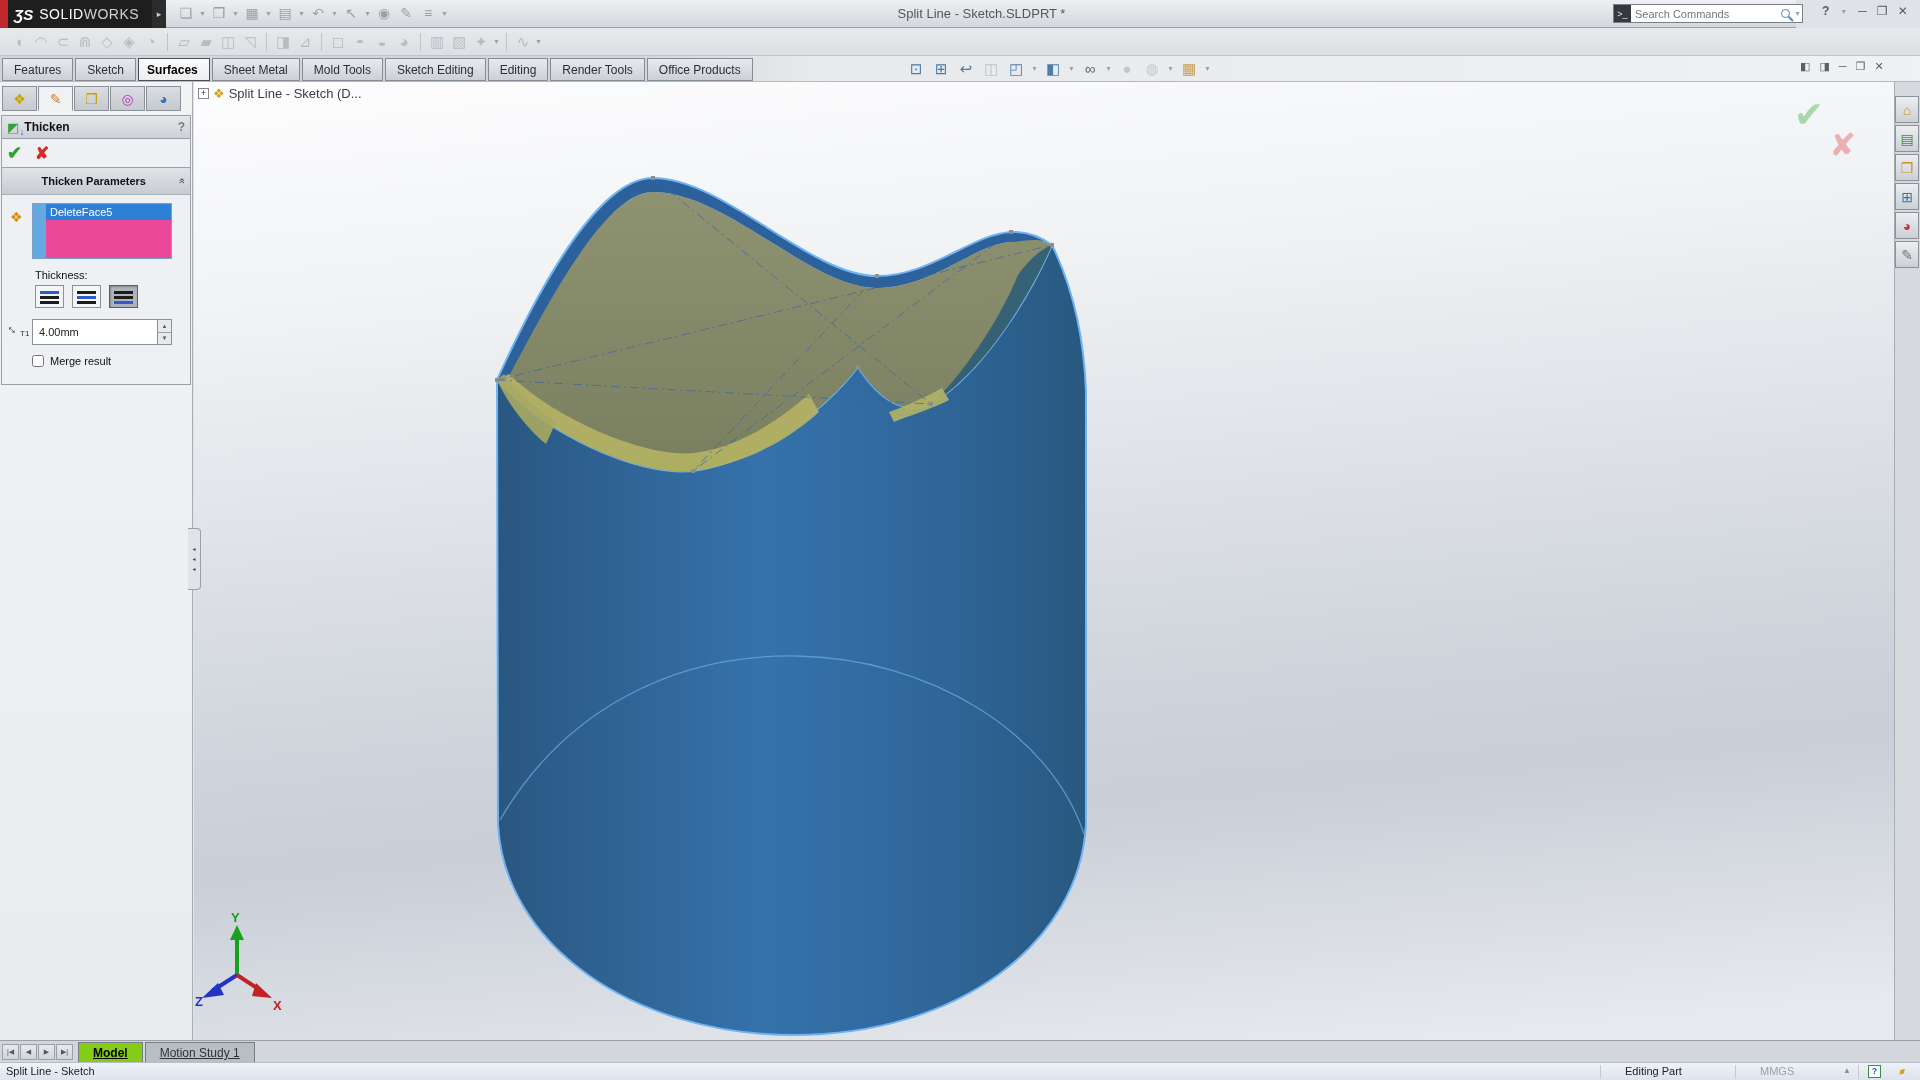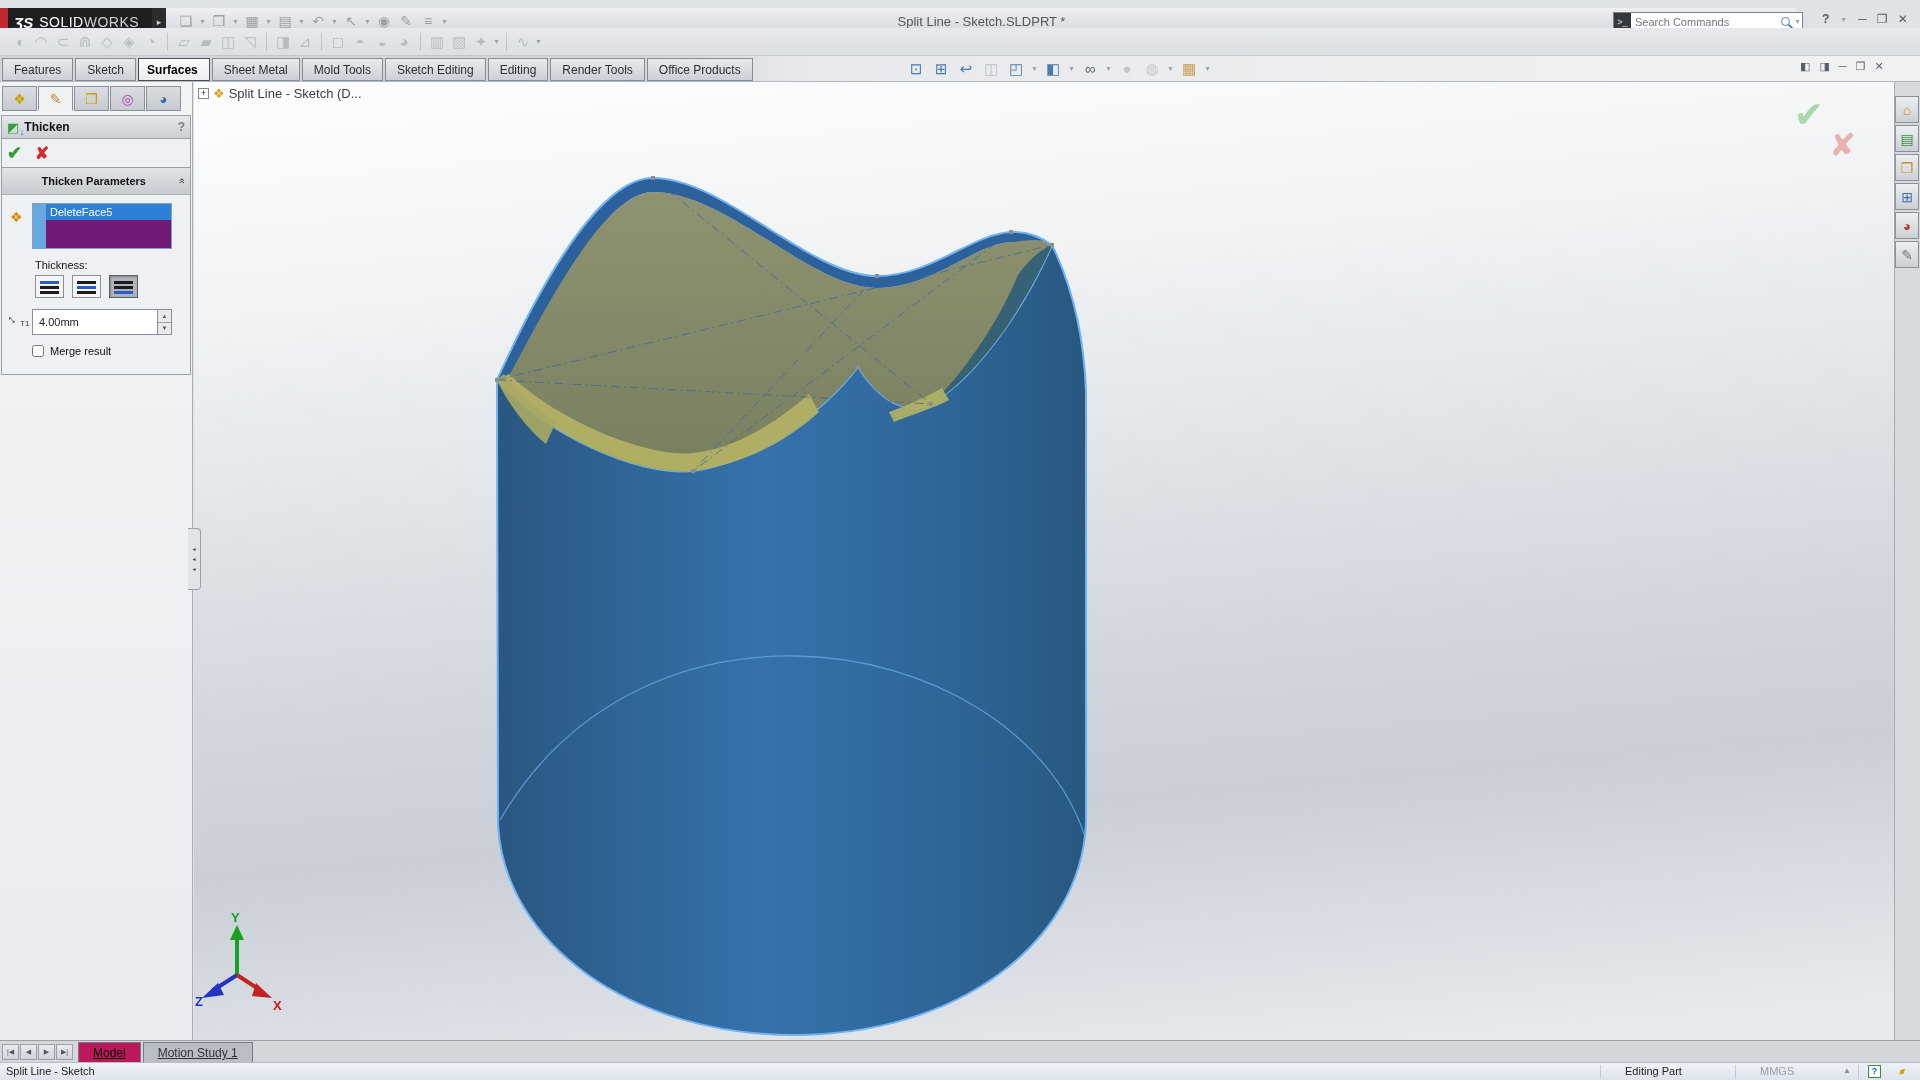--- a/index.html
+++ b/index.html
@@ -1,20 +1,20 @@
 <!DOCTYPE html>
 <html><head>
 <meta charset="utf-8">
 <style>
   * { margin:0; padding:0; box-sizing:border-box; }
   html,body { width:1920px; height:1080px; overflow:hidden;
     font-family:"Liberation Sans", sans-serif; background:#dfe3e8; }
 
   
-  #titlebar { position:absolute; left:0; top:8px; width:1796px; height:28px;
+  #titlebar { position:absolute; left:0; top:0; width:1796px; height:28px;
     background:linear-gradient(#eef0f2,#d3d7dc); border-bottom:1px solid #9ba1a9; }
   #logo { position:absolute; left:0; top:0; width:152px; height:28px; background:#1e1e1e;
     display:flex; align-items:center; padding-left:14px; }
   #logo::before { content:""; position:absolute; left:0; top:0; width:8px; height:28px; background:#c1272d; }
   #logo .mark { color:#fff; font-style:italic; font-weight:bold; font-size:15px; margin-right:6px; }
   #logo .solid { color:#fff; font-weight:normal; font-size:14px; letter-spacing:.5px; }
   #logo .works { color:#cfd2d6; font-size:14px; letter-spacing:.5px; }
   #logo-arrow { position:absolute; left:152px; top:0; width:14px; height:28px; background:#2c2c2c;
     color:#cfcfcf; font-size:9px; display:flex; align-items:center; justify-content:center; }
   #tb-tools { position:absolute; left:176px; top:3px; display:flex; align-items:center; gap:2px; }
@@ -72,21 +72,21 @@
   #p-header .phelp { font-size:12px; font-weight:bold; color:#787d84; }
   #p-actions { height:28px; display:flex; align-items:center; padding-left:5px; gap:13px; }
   #p-actions .ok { color:#2fa12f; font-size:18px; font-weight:bold; }
   #p-actions .cancel { color:#d42a2a; font-size:17px; font-weight:bold; }
   #p-sec { height:28px; background:linear-gradient(#e0e3e7,#c8ccd2); border-top:1px solid #9aa0a8;
     border-bottom:1px solid #aab0b8; display:flex; align-items:center; padding:0 6px;text-align:center; }
   #p-sec .stitle { font-size:11px; font-weight:bold; color:#111; flex:1; }
   #p-sec .chev { font-size:10px; color:#333; transform:rotate(-90deg); letter-spacing:-1px; }
   #p-body { padding:8px 0 10px 0; position:relative; }
   #sel-icon { position:absolute; left:8px; top:14px; font-size:14px; color:#e08a00; }
-  #sel-box { margin-left:30px; width:140px; height:46px; border:1px solid #7ba0c8; background:#701a75; display:flex; }
+  #sel-box { margin-left:30px; width:140px; height:56px; border:1px solid #7ba0c8; background:#ec4899; display:flex; }
   #sel-strip { width:13px; background:#66a9e0; border-right:1px solid #7ba0c8; }
   #sel-list { flex:1; }
   #sel-item { height:16px; background:#2e7fd6; color:#fff; font-size:11px; line-height:16px; padding-left:4px; }
   #thick-label { margin:10px 0 4px 33px; font-size:11px; color:#111; }
   #thick-btns { margin-left:33px; display:flex; gap:8px; }
   .thbtn { width:29px; height:23px; border:1px solid #8a9099; background:#f4f5f7; padding-top:3px; }
   .thbtn.pressed { background:#aeb4bc; border-color:#5a5f66; box-shadow:inset 1px 1px 2px rgba(0,0,0,.25); }
   .thbtn .bar { height:3px; width:19px; margin:2px auto; background:#1c1c1c; }
   .thbtn .bar.blue { background:#2b5cc8; }
   #t1-row { margin:11px 0 0 0; position:relative; height:26px; }
@@ -128,21 +128,21 @@
   #tp-inner { position:absolute; left:0px; top:12px; display:flex; flex-direction:column; }
 
   
   #bottombar { position:absolute; left:0; top:1040px; width:1920px; height:22px; background:#d3d6da;
     border-top:1px solid #9aa0a8; }
   #bnav { position:absolute; left:2px; top:3px; display:flex; gap:1px; }
   #bnav .nbtn { width:17px; height:16px; border:1px solid #9aa0a8; background:linear-gradient(#e8eaed,#d0d4d9);
     font-size:7px; color:#556; display:flex; align-items:center; justify-content:center; }
   #btabs { position:absolute; left:78px; top:1px; display:flex; gap:2px; }
   .btab { height:21px; padding:3px 14px 0 14px; font-size:12px; border:1px solid #777c84; }
-  .btab.active { background:#be185d; font-weight:normal; color:#000; text-decoration:underline; }
+  .btab.active { background:#84cc16; font-weight:bold; color:#000; text-decoration:underline; }
   .btab.inactive { background:#b9bec4; color:#2f3338; text-decoration:underline; }
 
   
   #statusbar { position:absolute; left:0; top:1062px; width:1920px; height:18px;
     background:linear-gradient(#eef2f8,#dde3ec); border-top:1px solid #b7bdc6; font-size:11px; color:#222; }
   #sb-left { position:absolute; left:6px; top:2px; }
   #sb-edit { position:absolute; left:1625px; top:2px; }
   #sb-units { position:absolute; left:1760px; top:2px; color:#9aa1ac; }
   #sb-units-arrow { position:absolute; left:1843px; top:3px; font-size:8px; color:#8a909a; }
   #sb-help { position:absolute; left:1868px; top:2px; width:13px; height:13px; background:#fff;

